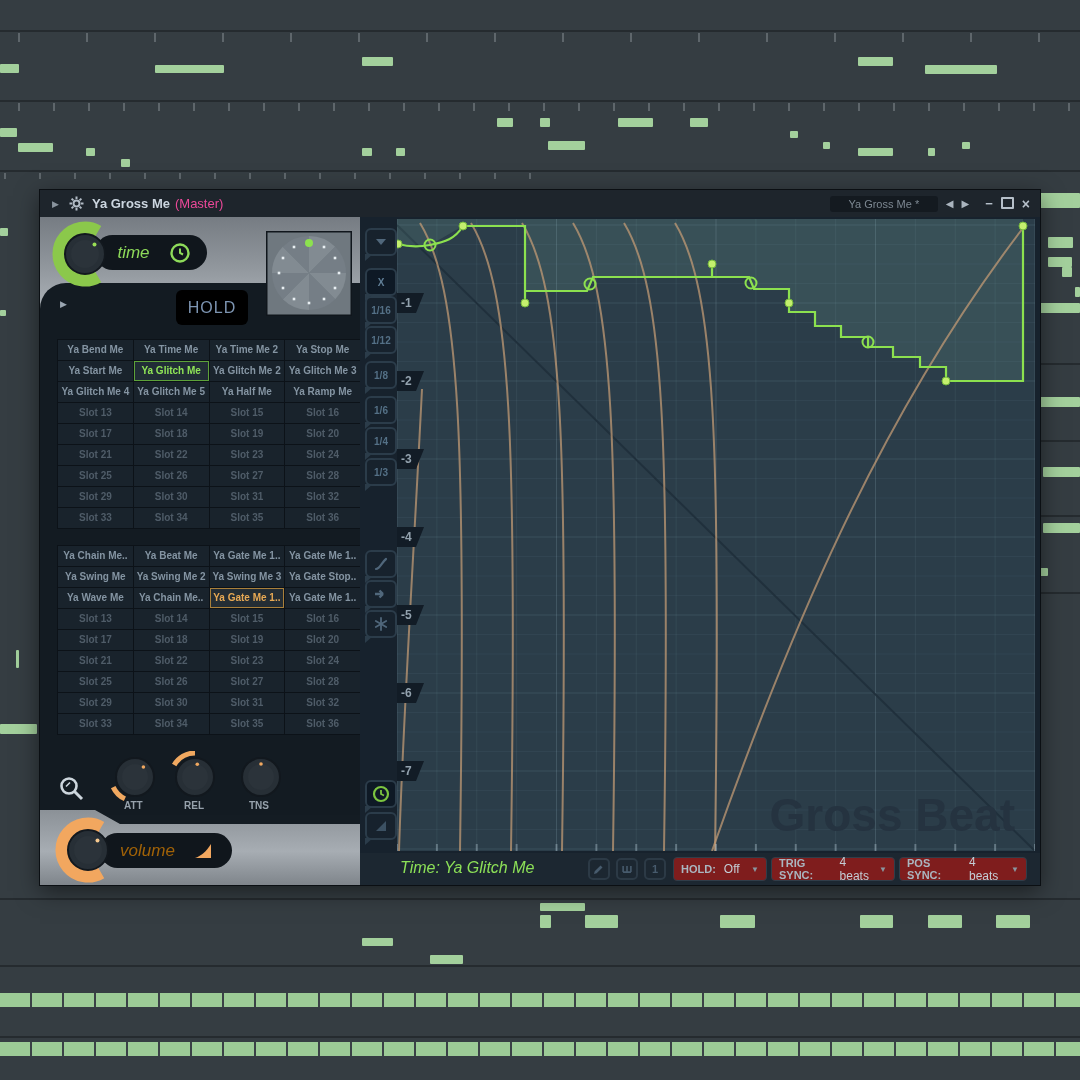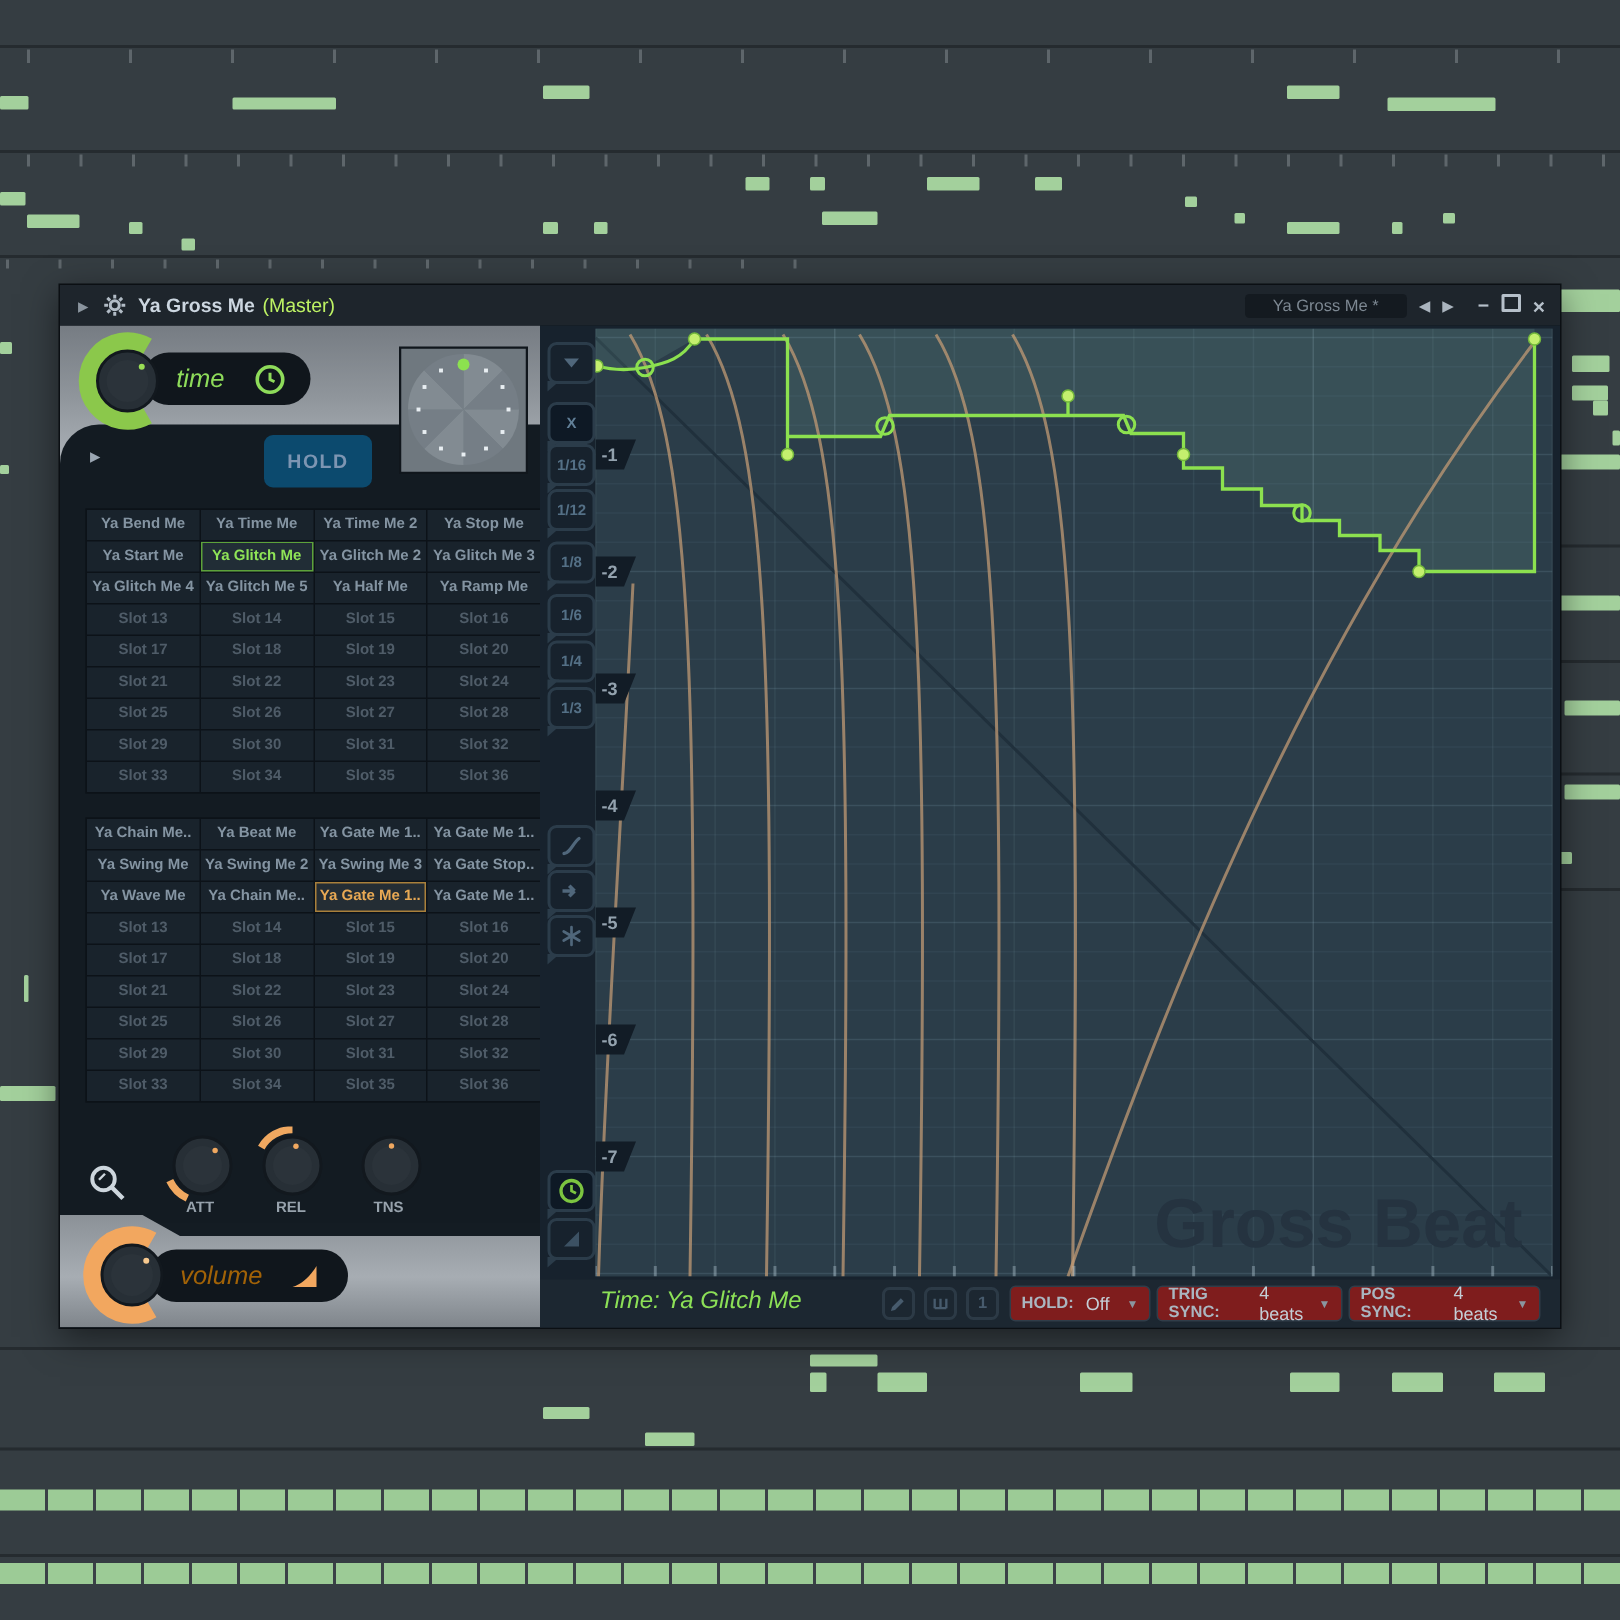--- a/index.html
+++ b/index.html
@@ -13,21 +13,21 @@
   .strip{position:absolute;left:0;width:1080px;height:14px;
          background:repeating-linear-gradient(90deg,#9ccb96 0 30px,#3a4146 30px 32px);}
   
   #plugin{position:absolute;left:40px;top:190px;width:1000px;height:695px;
           box-shadow:0 0 0 1px #0b0f13,0 6px 22px rgba(0,0,0,.5);background:#131b22;}
   .titlebar{position:absolute;left:0;top:0;width:1000px;height:27px;background:#1e252c;
             display:flex;align-items:center;border-bottom:1px solid #0d1217;}
   .tb-arrow{color:#8a949e;font-size:9px;margin-left:12px;}
   .tb-gear{margin-left:10px;}
   .tb-title{color:#ccd6e0;font-weight:bold;font-size:13px;margin-left:8px;}
-  .tb-sub{color:#bef264;font-size:13px;margin-left:5px;}
+  .tb-sub{color:#ec4899;font-size:13px;margin-left:5px;}
   .tb-right{position:absolute;right:10px;top:0;height:27px;display:flex;align-items:center;gap:8px;}
   .preset-box{background:#141a20;border-radius:3px;color:#7d8892;font-size:11px;
               padding:2px 10px;min-width:88px;text-align:center;}
   .tb-nav{color:#aab4be;font-size:10px;cursor:default;}
   .tb-min{color:#b6c0ca;font-size:13px;font-weight:bold;margin-left:8px;}
   .maxbox{display:inline-block;width:9px;height:8px;border:2px solid #b6c0ca;border-radius:1px;}
   .tb-close{color:#b6c0ca;font-size:14px;font-weight:bold;}
   .pbody{position:absolute;left:0;top:27px;width:1000px;height:668px;display:flex;}
   
   .left-panel{position:relative;width:320px;height:668px;background:#141c23;overflow:hidden;}
@@ -37,22 +37,22 @@
               border-top-left-radius:26px;}
   .pill{position:absolute;background:#10161c;border-radius:19px;display:flex;
         align-items:center;justify-content:center;gap:19px;}
   .pill-time{left:55px;top:18px;width:112px;height:35px;}
   .pill-time span{color:#8edb5a;font-size:17px;font-style:italic;margin-left:14px;}
   .pill-volume{left:60px;top:616px;width:132px;height:35px;}
   .pill-volume span{color:#a16207;font-size:17px;font-style:italic;margin-left:10px;}
   .knob-svg{position:absolute;}
   .clock-display{position:absolute;left:226px;top:14px;}
   .mini-arrow{position:absolute;left:20px;top:82px;color:#9aa6b2;font-size:9px;}
-  .hold-btn{position:absolute;left:136px;top:73px;width:72px;height:35px;background:#0c4a6e;
-            border-radius:6px;color:#7d95b2;font-size:13px;font-weight:bold;letter-spacing:1px;
+  .hold-btn{position:absolute;left:136px;top:73px;width:72px;height:35px;background:#000000;
+            border-radius:6px;color:#7d95b2;font-size:16px;font-weight:normal;letter-spacing:1px;
             display:flex;align-items:center;justify-content:center;}
   .slot-grid{position:absolute;left:17px;width:302px;display:grid;
              grid-template-columns:repeat(4,1fr);gap:1px;background:#0c1218;
              border:1px solid #0c1218;}
   #grid-time{top:122px;}
   #grid-vol{top:328px;}
   .cell{height:20px;line-height:20px;font-size:10px;font-weight:bold;text-align:center;
         background:#19232c;color:#8494a2;overflow:hidden;white-space:nowrap;}
   .cell.dim{color:#4f5c68;}
   .cell.sel-green{color:#8fe457;background:#212d36;box-shadow:inset 0 0 0 1px #5da23a;}

